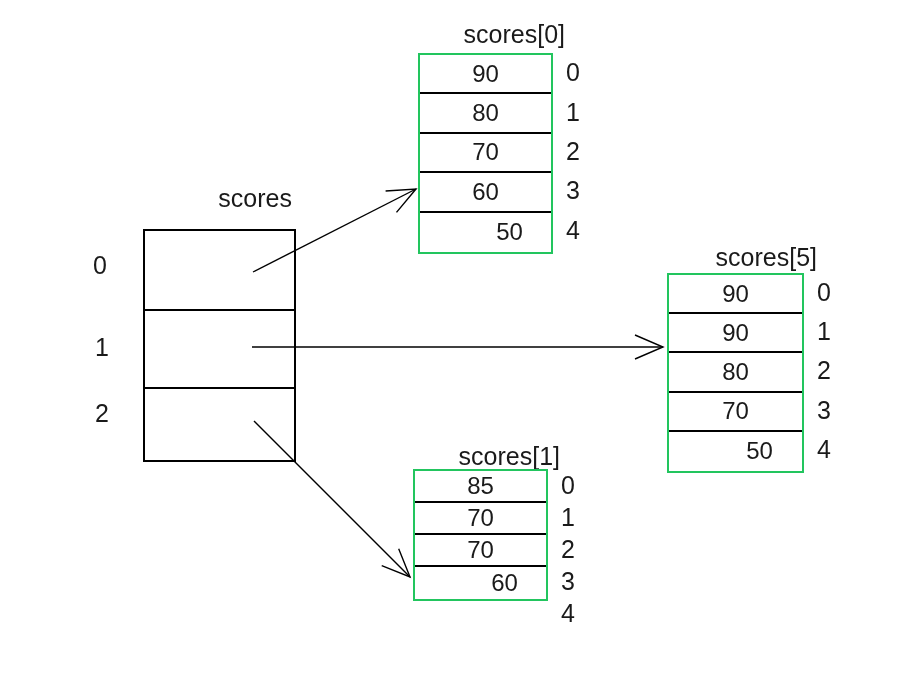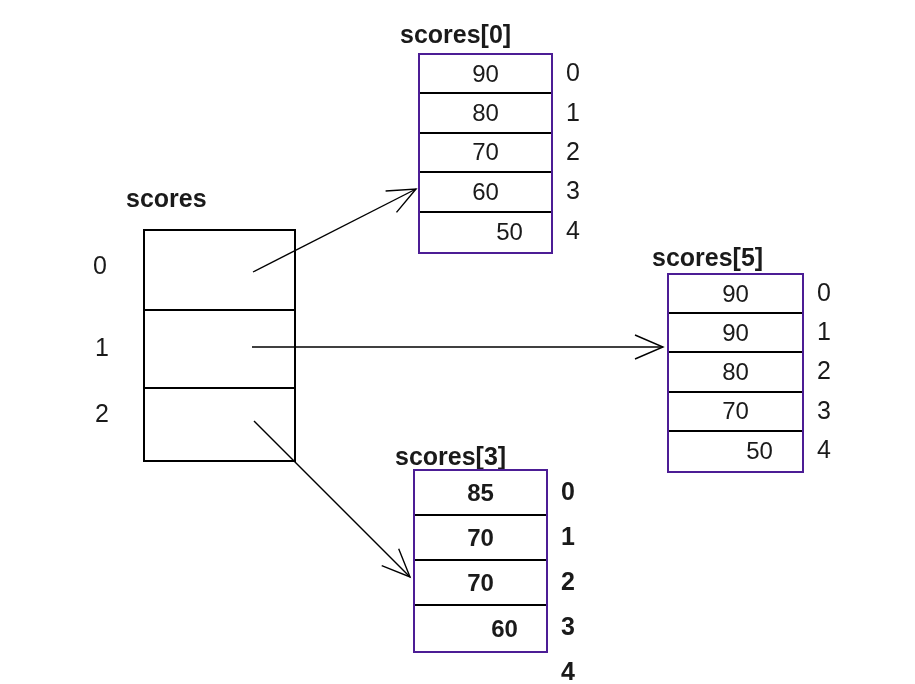--- a/index.html
+++ b/index.html
@@ -17,26 +17,25 @@
     color: #1a1a1a;
   }
   .arrow-layer {
     position: absolute;
     left: 0; top: 0;
     width: 915px; height: 684px;
     pointer-events: none;
   }
   .diagram-title {
     position: absolute;
-    text-align: left;
+    text-align: right;
     font-size: 25px;
     line-height: 30px;
     color: #1a1a1a;
     white-space: nowrap;
-    font-weight: bold;
   }
   
   .pointer-box {
     position: absolute;
     left: 143px; top: 229px;
     width: 153px; height: 233px;
     border: 2px solid #000;
     box-sizing: border-box;
     display: flex;
     flex-direction: column;
@@ -51,21 +50,21 @@
     line-height: 30px;
     color: #1a1a1a;
   }
   
   .value-table {
     position: absolute;
     display: flex;
     align-items: flex-start;
   }
   .vt-box {
-    border: 2px solid #4c1d95;
+    border: 2px solid #22c55e;
     box-sizing: content-box;
     display: flex;
     flex-direction: column;
   }
   .vt-row {
     box-sizing: border-box;
     display: flex;
     align-items: center;
     justify-content: center;
     font-size: 24px;
@@ -83,39 +82,39 @@
     align-items: center;
     font-size: 25px;
     color: #1a1a1a;
   }
   
   .t0 .vt-box  { width: 131px; }
   .t0 .vt-row, .t0 .vt-idx { height: 39.4px; }
   .t1 .vt-box  { width: 133px; }
   .t1 .vt-row, .t1 .vt-idx { height: 39.2px; }
   .t2 .vt-box  { width: 131px; }
-  .t2 .vt-row, .t2 .vt-idx { height: 45px; font-weight: bold; }
+  .t2 .vt-row, .t2 .vt-idx { height: 32px; }
 </style>
 </head>
 <body>
 
 <div class="canvas">
 
   <svg class="arrow-layer" viewBox="0 0 915 684">
     <defs>
       <marker id="openArrow" markerUnits="userSpaceOnUse" markerWidth="36" markerHeight="32" refX="29" refY="16" orient="auto">
         <path d="M1,4 L29,16 L1,28" fill="none" stroke="#000" stroke-width="1.4"></path>
       </marker>
     </defs>
     <line x1="253" y1="272" x2="416" y2="189" stroke="#000" stroke-width="1.4" marker-end="url(#openArrow)"></line>
     <line x1="252" y1="347" x2="663" y2="347" stroke="#000" stroke-width="1.4" marker-end="url(#openArrow)"></line>
     <line x1="254" y1="421" x2="410" y2="577" stroke="#000" stroke-width="1.4" marker-end="url(#openArrow)"></line>
   </svg>
 
-  <div class="diagram-title" style="left:126px; top:183px; width:153px;">scores</div>
+  <div class="diagram-title" style="left:139px; top:183px; width:153px;">scores</div>
 
   <div class="pointer-box">
     <div class="pointer-cell c0"></div>
     <div class="pointer-cell c1"></div>
     <div class="pointer-cell c2"></div>
   </div>
 
   <span class="pointer-index" style="left:93px; top:250px;">0</span>
   <span class="pointer-index" style="left:95px; top:332px;">1</span>
   <span class="pointer-index" style="left:95px; top:398px;">2</span>
@@ -149,21 +148,21 @@
     </div>
     <div class="vt-idx-col">
       <div class="vt-idx">0</div>
       <div class="vt-idx">1</div>
       <div class="vt-idx">2</div>
       <div class="vt-idx">3</div>
       <div class="vt-idx">4</div>
     </div>
   </div>
 
-  <div class="diagram-title" style="left:395px; top:441px; width:165px;">scores[3]</div>
+  <div class="diagram-title" style="left:395px; top:441px; width:165px;">scores[1]</div>
   <div class="value-table t2" style="left:413px; top:469px;">
     <div class="vt-box">
       <div class="vt-row">85</div>
       <div class="vt-row">70</div>
       <div class="vt-row">70</div>
       <div class="vt-row">60</div>
     </div>
     <div class="vt-idx-col">
       <div class="vt-idx">0</div>
       <div class="vt-idx">1</div>

